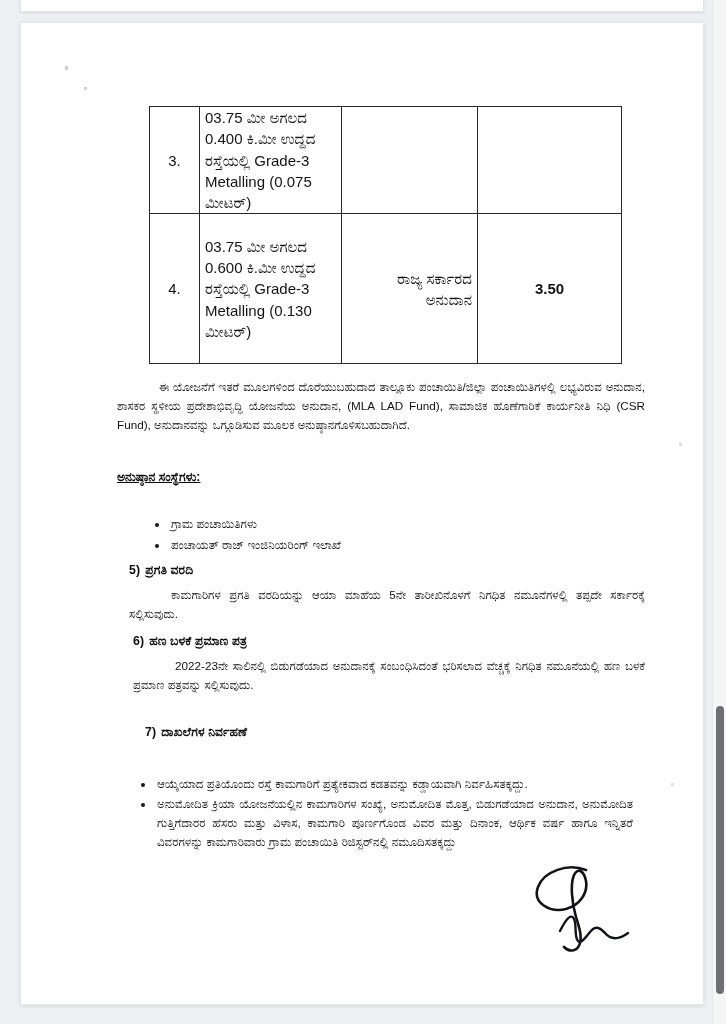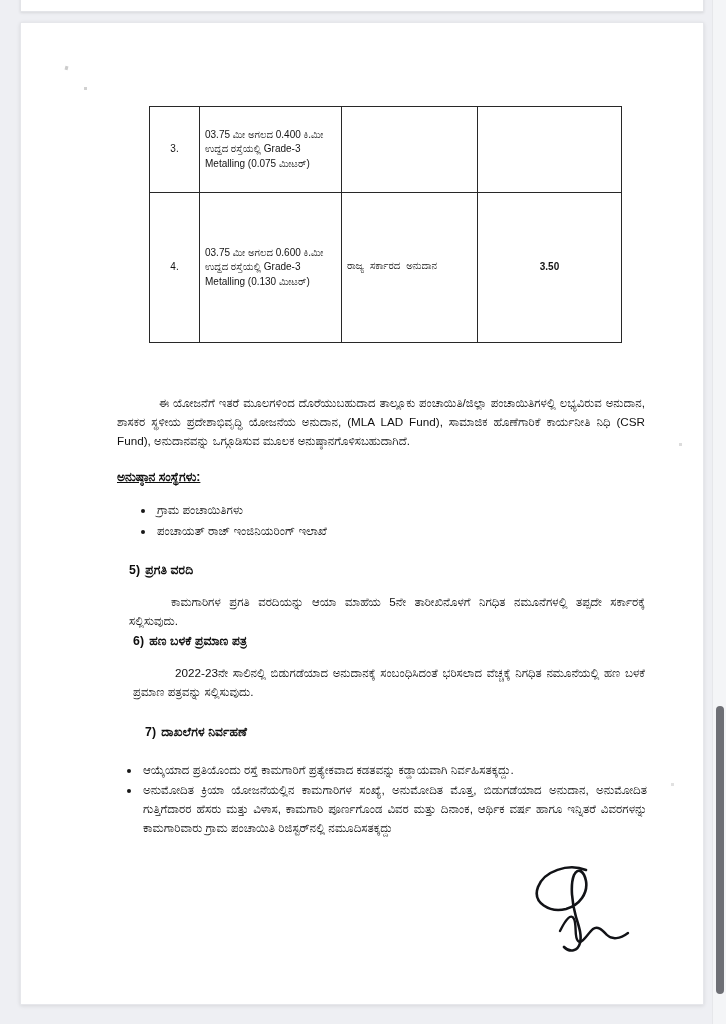--- a/index.html
+++ b/index.html
@@ -64,47 +64,47 @@
     width: 472px;
   }
   table.grant-table {
     border-collapse: collapse;
     width: 472px;
     table-layout: fixed;
   }
   table.grant-table td {
     border: 1px solid #2b2b2b;
     vertical-align: middle;
-    padding: 16px 5px;
-    font-size: 10px;
+    padding: 0 5px;
+    font-size: 15px;
     line-height: 1.42;
     color: #161616;
   }
   td.c-sl   { width: 50px;  text-align: center; font-size: 12px; }
   td.c-desc { width: 142px; text-align: left; }
-  td.c-src  { width: 136px; text-align: left; font-size: 11.5px; font-family: Liberation Mono, monospace; }
+  td.c-src  { width: 136px; text-align: right; font-size: 11.5px; }
   td.c-amt  { width: 144px; text-align: center; font-weight: bold; font-size: 13px; }
   tr.row-3 td { height: 86px; }
   tr.row-4 td { height: 150px; }
   .kn { font-family: "Liberation Sans", sans-serif; }
   p.para {
     margin: 0;
     font-size: 11.7px;
     line-height: 1.62;
     text-align: justify;
     color: #141414;
   }
-  p.para.indent { text-indent: 42px; margin-top: 16px; }
+  p.para.indent { text-indent: 42px; }
 
   .blk-intro   { position: absolute; left: 96px; top: 355px;  width: 528px; }
 
   .heading-inst { position: absolute; left: 96px; top: 447px; font-size: 12.3px; font-weight: bold; color: #101010; text-decoration: underline; }
 
   ul.bullets {
-    margin: 0; padding: 0; list-style: none;
+    margin: 14px; padding: 0; list-style: none;
   }
   ul.bullets li {
     position: relative;
     padding-left: 18px;
     font-size: 11.8px;
     line-height: 1.62;
     color: #141414;
     margin-bottom: 2px;
     text-align: justify;
   }

